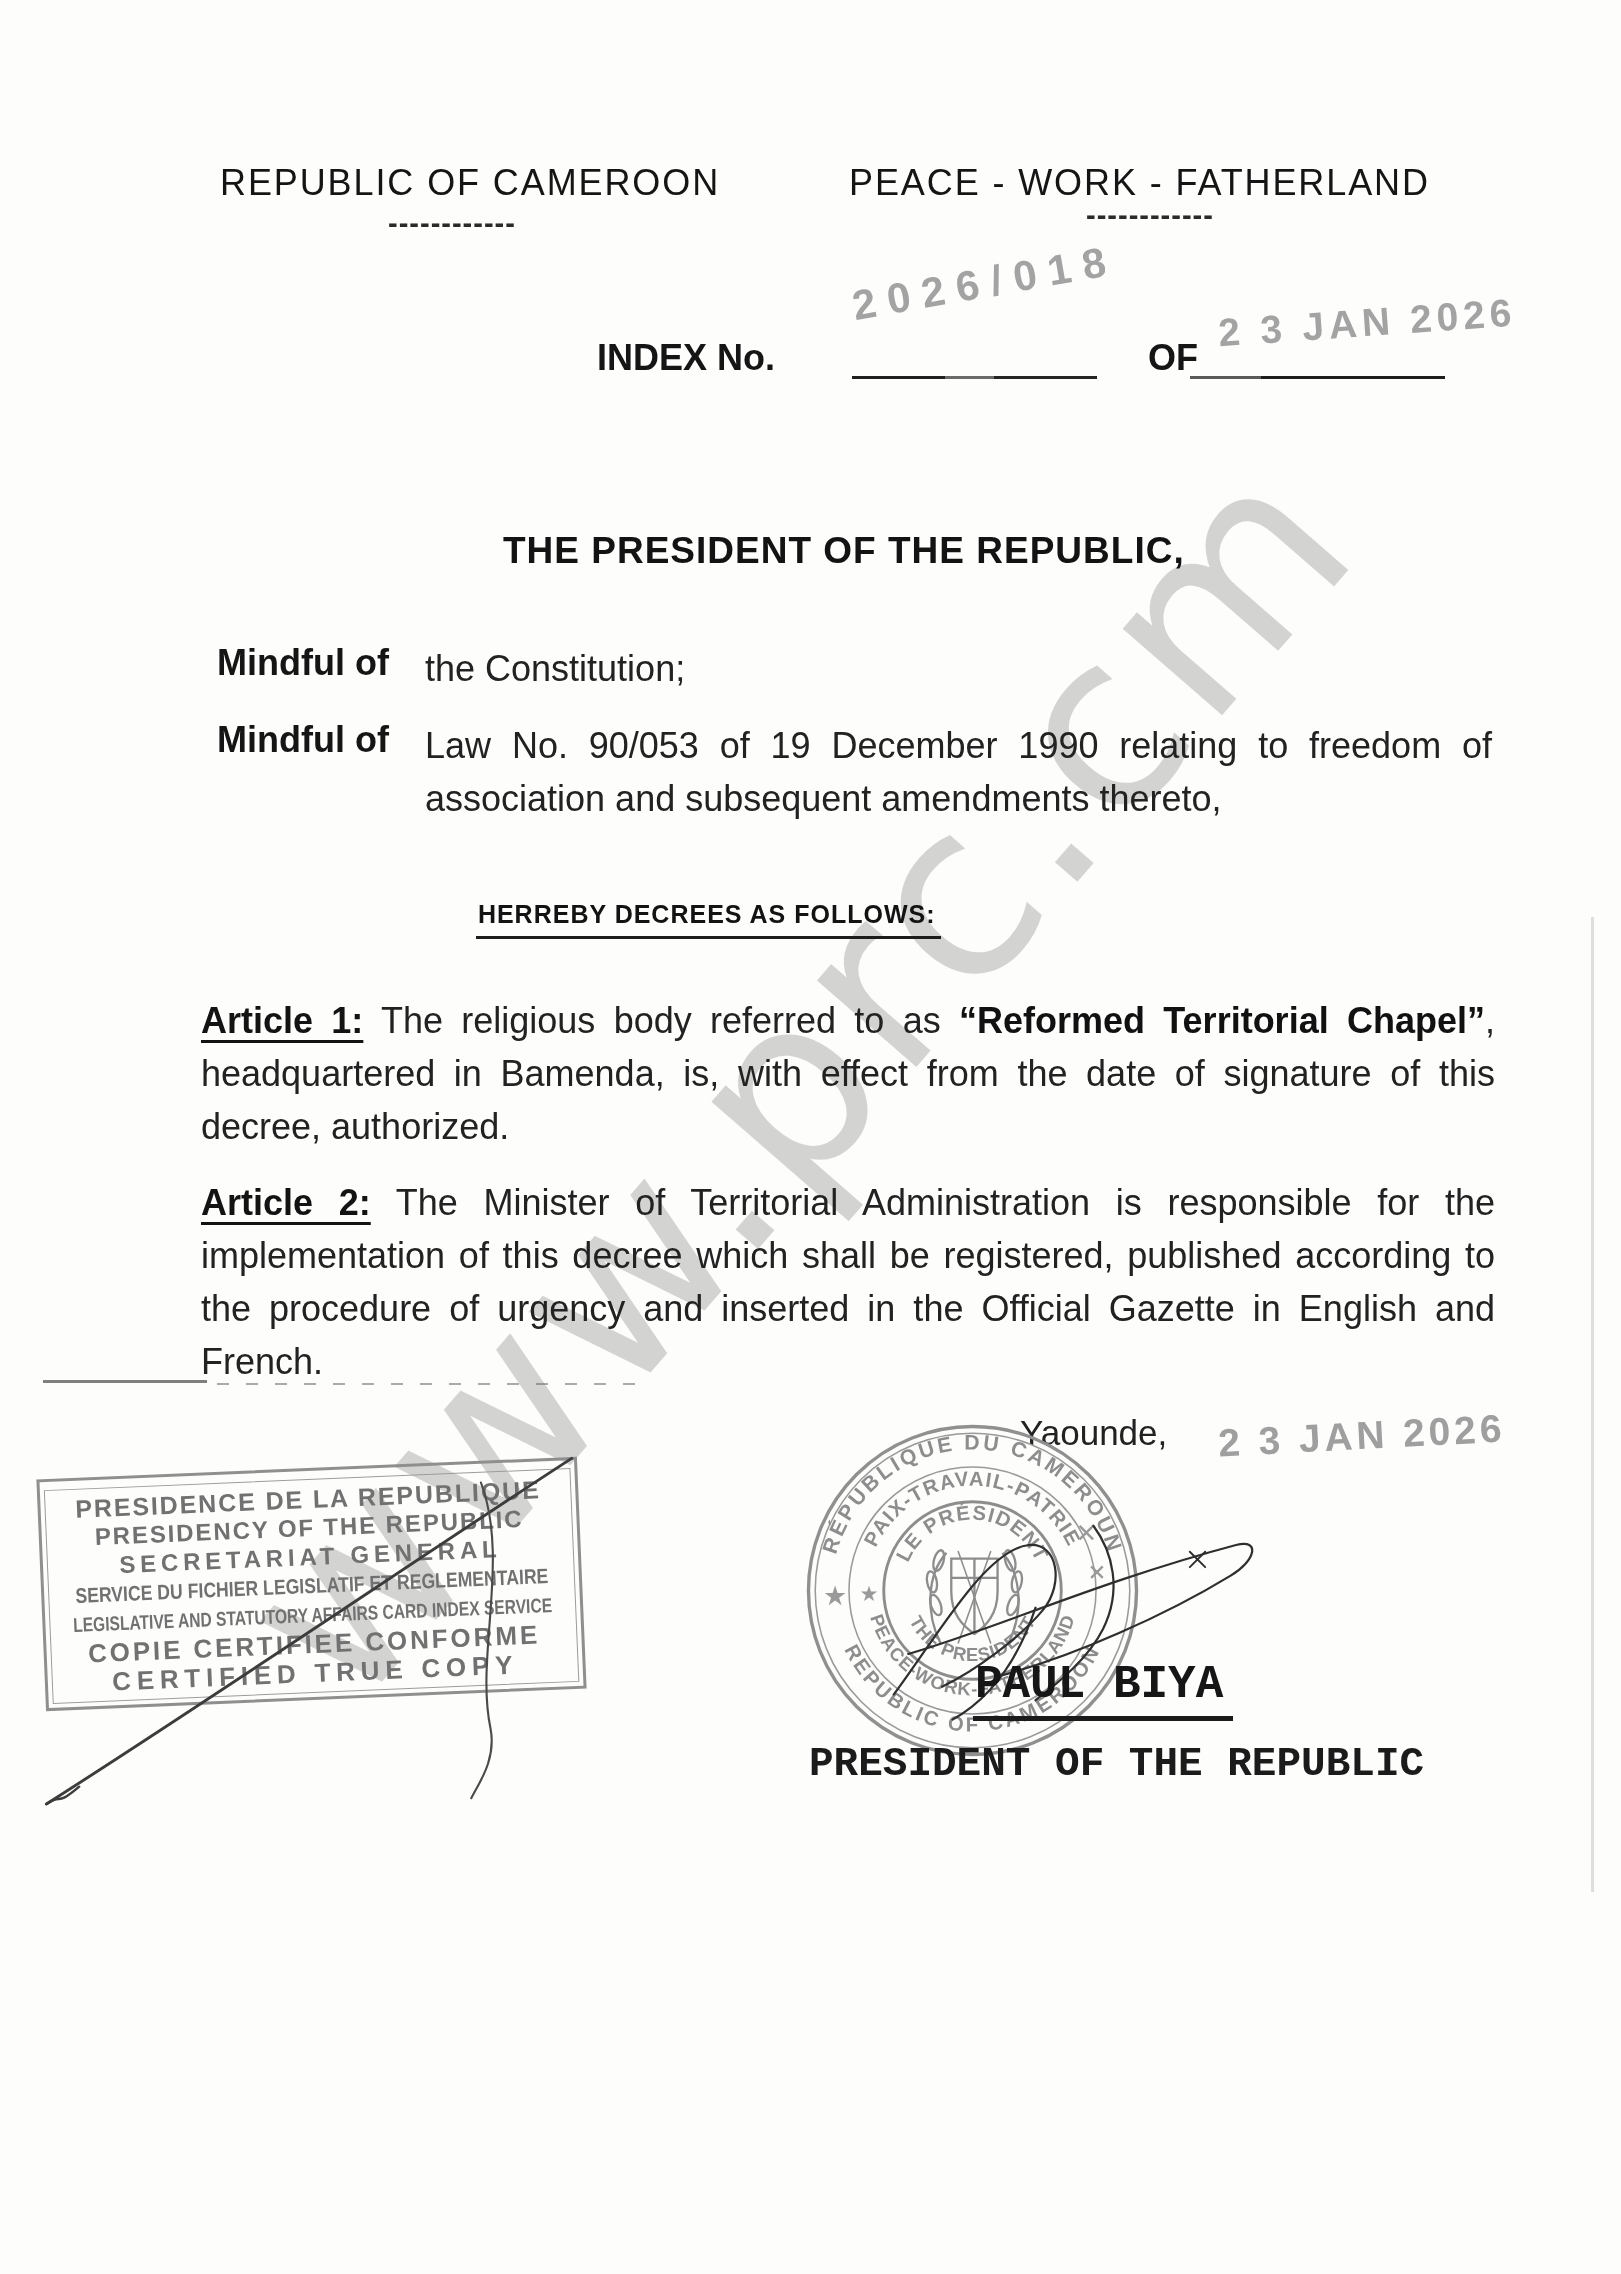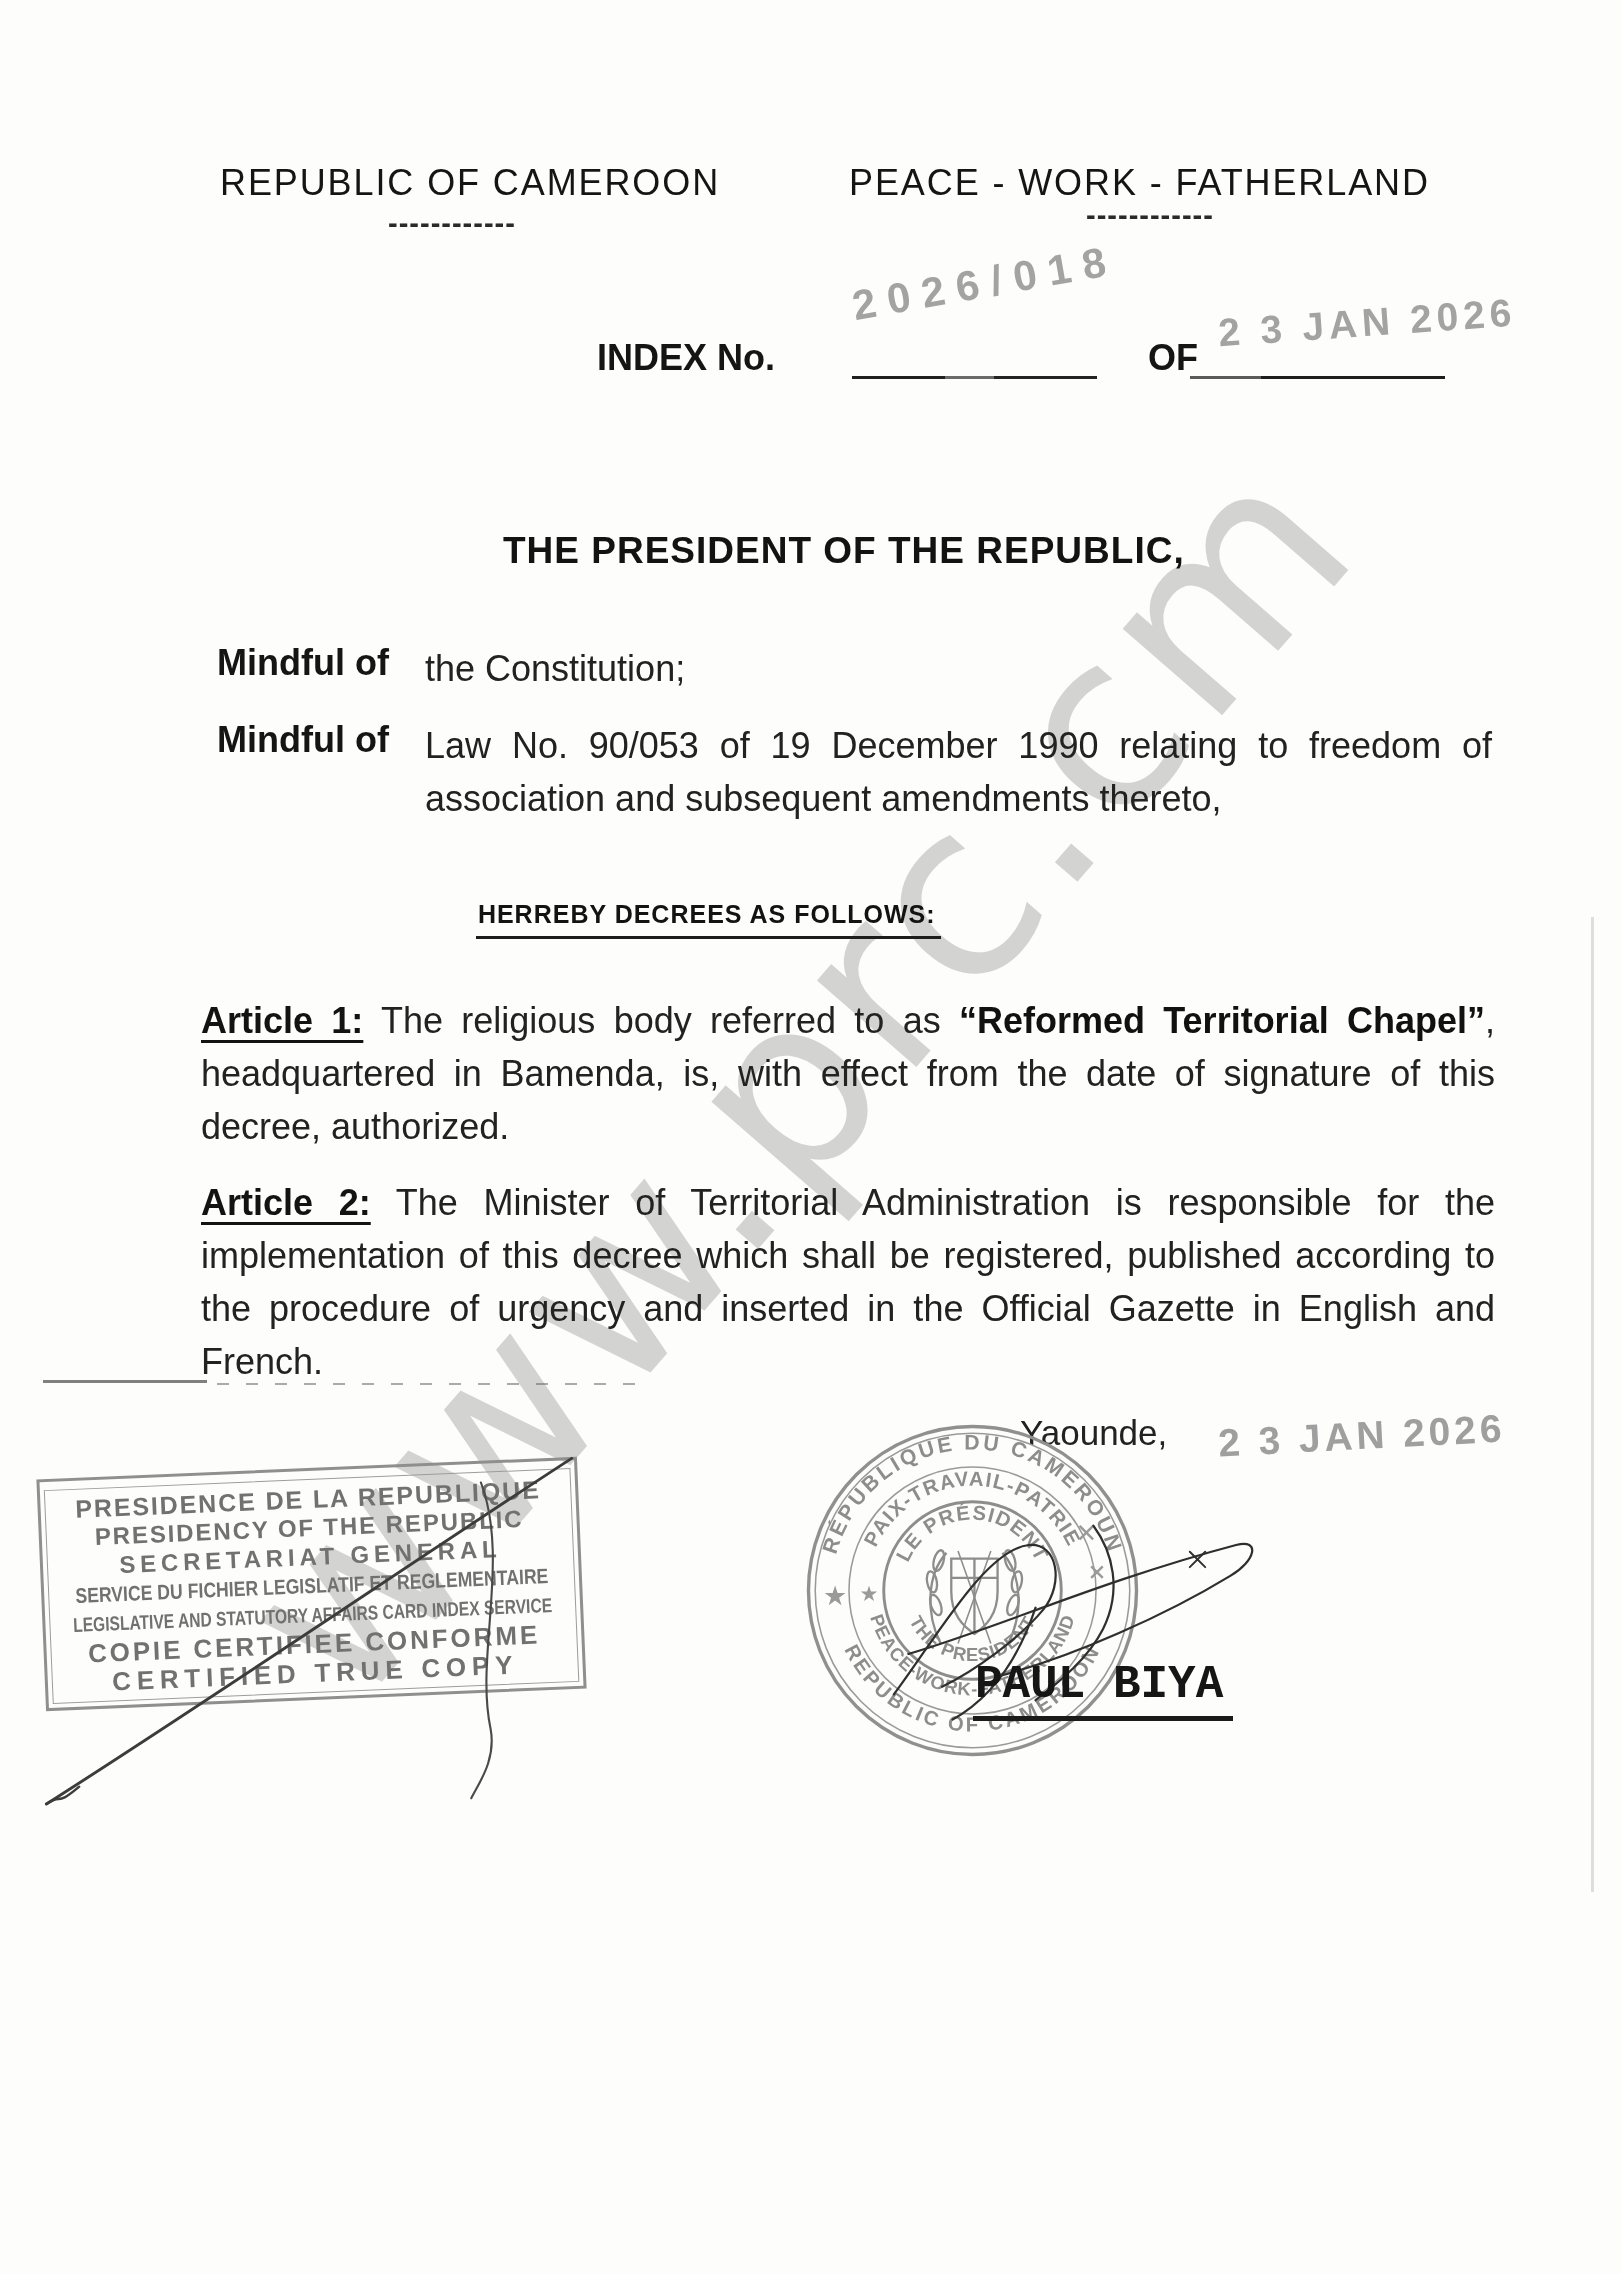--- a/index.html
+++ b/index.html
@@ -190,15 +190,16 @@
     <g fill="none" stroke="#2f2f2f" stroke-width="2.3" stroke-linecap="round">
       <path d="M 45 210 C 90 150, 140 60, 185 55 C 215 52, 222 95, 200 122 C 175 152, 130 185, 95 202"></path>
       <path d="M 60 168 C 150 142, 260 92, 400 55 C 426 48, 420 72, 394 87 C 330 126, 230 172, 150 192"></path>
       <path d="M 252 35 C 272 62, 282 102, 262 142 C 247 172, 217 197, 192 216"></path>
       <path d="M 192 120 C 172 180, 142 216, 106 236"></path>
       <path d="M 352 62 l 16 16 M 368 62 l -16 16" stroke-width="2"></path>
     </g>
   </svg>
 
   <div class="abs signer z2" style="left:973px; top:1659px; z-index:4;">PAUL BIYA</div>
+  <div class="abs signer-title z2" style="left:809px; top:1741px; z-index:4;">PRESIDENT OF THE REPUBLIC</div>
 
 </div>
 
 
 </body></html>

